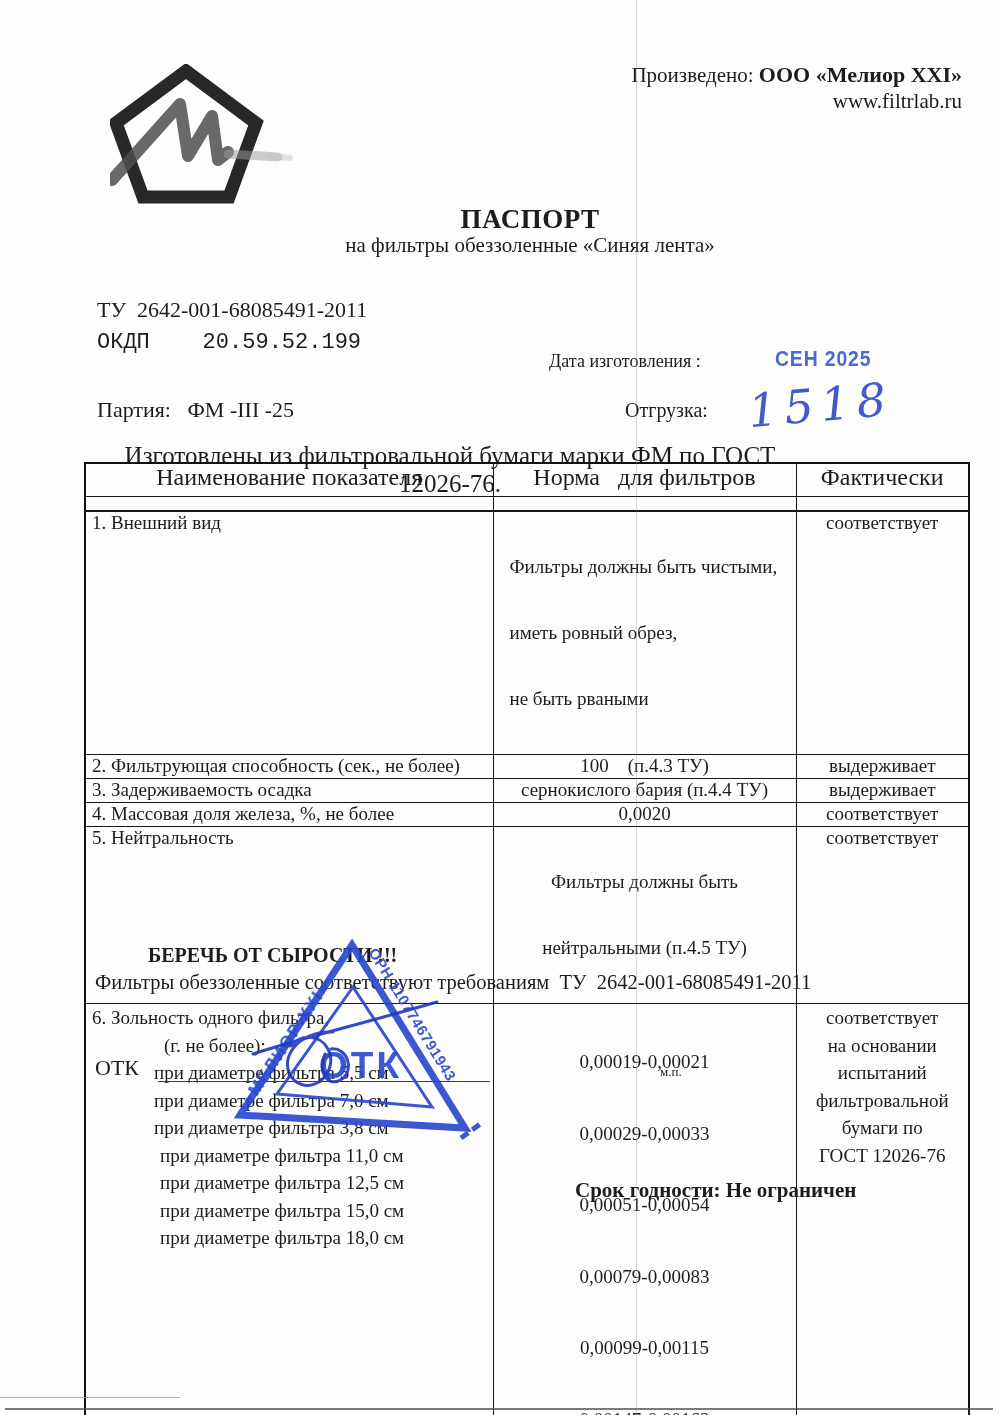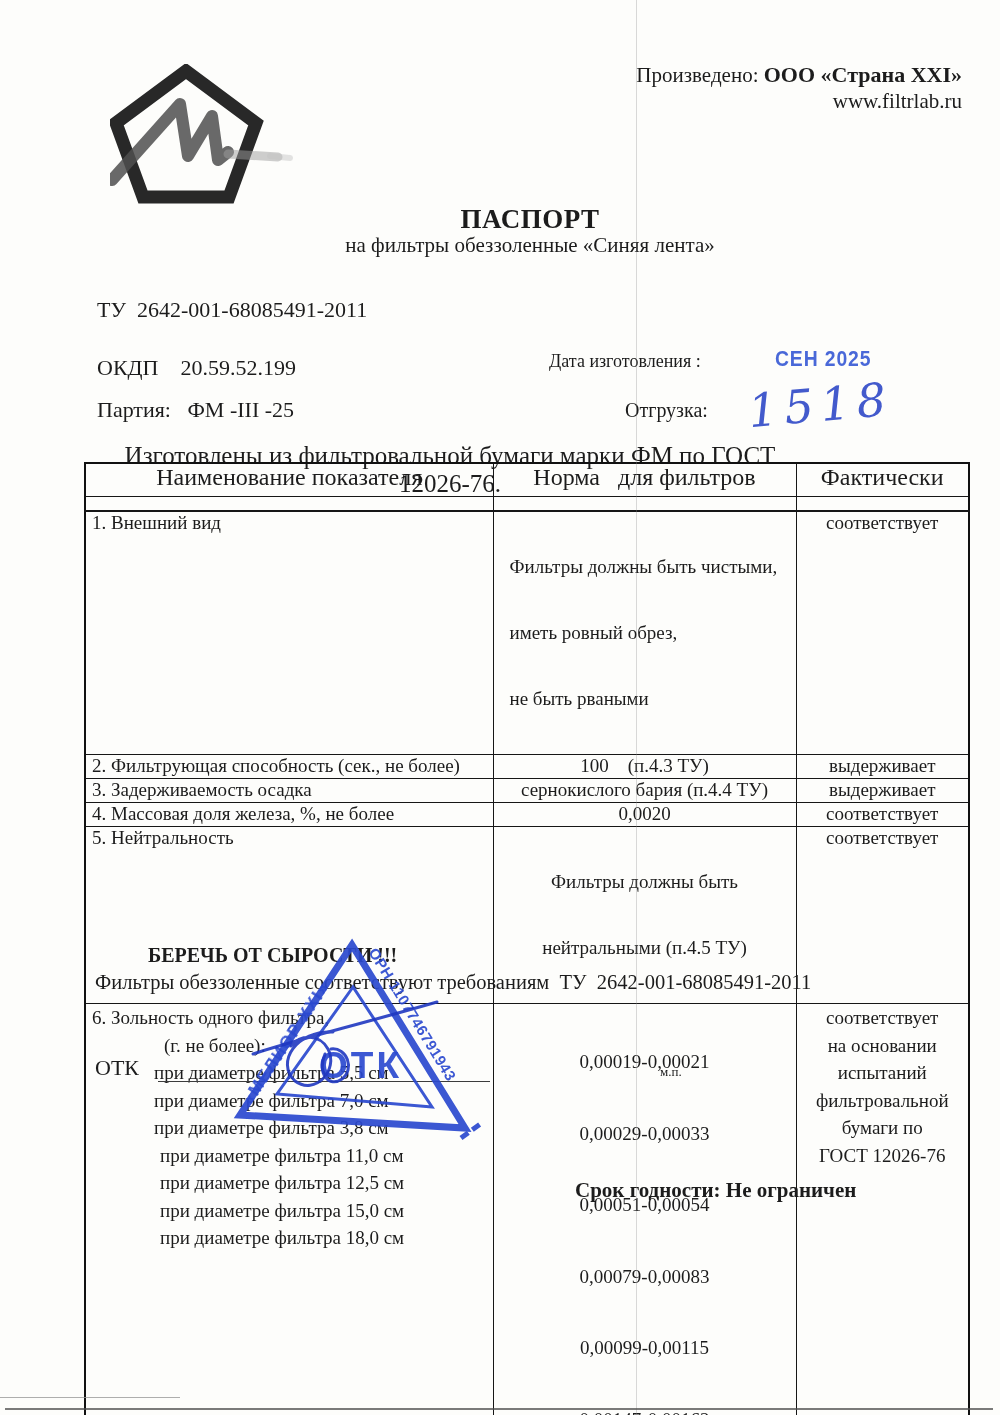--- a/index.html
+++ b/index.html
@@ -12,21 +12,21 @@
   .abs{position:absolute;}
   
   .hdr-block{right:38px;top:62px;text-align:right;line-height:26px;font-size:21px;}
   .hdr-company{font-weight:bold;font-size:22px;}
   
   .doc-title{left:0;top:204px;width:1060px;text-align:center;font-size:27px;font-weight:bold;letter-spacing:.5px;}
   .doc-subtitle{left:0;top:233px;width:1060px;text-align:center;font-size:21px;}
   
   .req{font-size:22px;white-space:pre-wrap;}
   .req-tu{left:97px;top:297px;}
-  .req-okdp{left:97px;top:355px;}
+  .req-okdp{left:97px;top:330px;font-family:Liberation Mono, monospace;}
   .req-batch{left:97px;top:397px;}
   .lbl-date{left:549px;top:351px;font-size:18px;}
   .stamp-date{
     left:775px;top:346px;font-size:22px;color:#3a5cd6;
     font-family:"Liberation Sans","DejaVu Sans",sans-serif;
     font-weight:bold;letter-spacing:1px;transform:scaleX(.88);transform-origin:left;
     opacity:.92;
   }
   .lbl-ship{left:625px;top:399px;font-size:20px;}
   .hand-ship{
@@ -79,21 +79,21 @@
 <div class="abs logo-box">
   <svg width="195" height="150" viewBox="0 0 195 150">
     <polygon points="76,7 146,59 119,133 33,133 6,59" fill="none" stroke="#282828" stroke-width="13" stroke-linejoin="miter"></polygon>
     <path d="M 2 116 L 70 40 L 78 92 L 102 52 L 108 96 L 118 88" fill="none" stroke="#4f4f4f" stroke-width="12" stroke-linejoin="round" stroke-linecap="round" opacity="0.85"></path>
     <path d="M 118 90 L 168 93" stroke="#9f9f9f" stroke-width="9" stroke-linecap="round" opacity="0.5"></path>
     <path d="M 160 92 L 180 94" stroke="#c2c2c2" stroke-width="6" stroke-linecap="round" opacity="0.45"></path>
   </svg>
 </div>
 
 <div class="abs hdr-block">
-  <div><span>Произведено: </span><span class="hdr-company">ООО «Страна XXI»</span></div>
+  <div><span>Произведено: </span><span class="hdr-company">ООО «Мелиор XXI»</span></div>
   <div>www.filtrlab.ru</div>
 </div>
 
 <div class="abs doc-title">ПАСПОРТ</div>
 <div class="abs doc-subtitle">на фильтры обеззоленные «Синяя лента»</div>
 
 <div class="abs req req-tu">ТУ  2642-001-68085491-2011</div>
 <div class="abs req req-okdp">ОКДП    20.59.52.199</div>
 <div class="abs req req-batch">Партия:   ФМ -III -25</div>
 <div class="abs lbl-date">Дата изготовления :</div>

